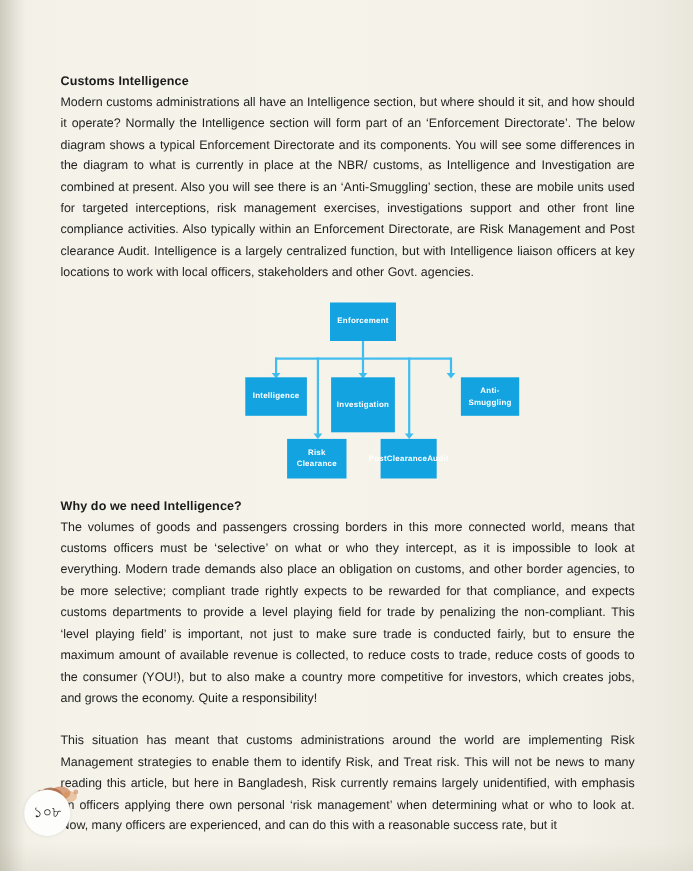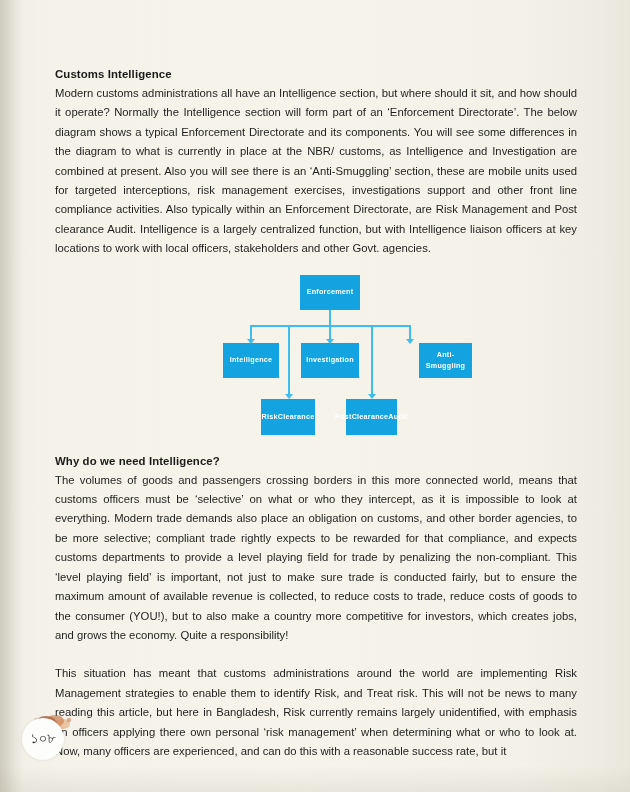--- a/index.html
+++ b/index.html
@@ -180,30 +180,30 @@
     <div class="conn v" style="left:276px; top:50px; height:72px;"></div>
     <div class="arrow" style="left:273px; top:119px;"></div>
 
     <div class="conn v" style="left:359px; top:50px; height:72px;"></div>
     <div class="arrow" style="left:356px; top:119px;"></div>
 
     <div class="node" style="left:211px; top:333px; width:56px; height:35px; top:68px;">
       <span>Intelligence</span>
     </div>
 
-    <div class="node" style="left:289px; top:68px; width:58px; height:35px;">
+    <div class="node" style="left:289px; top:68px; width:58px; height:50px;">
       <span>Investigation</span>
     </div>
 
     <div class="node" style="left:371px; top:68px; width:53px; height:35px; flex-direction:column;margin-left:36px;">
       <span>Anti-</span>
       <span>Smuggling</span>
     </div>
 
-    <div class="node" style="left:249px; top:124px; width:54px; height:36px; flex-direction:row;">
+    <div class="node" style="left:249px; top:124px; width:54px; height:36px; flex-direction:column;">
       <span>Risk</span>
       <span>Clearance</span>
     </div>
 
     <div class="node" style="left:334px; top:124px; width:51px; height:36px; flex-direction:row;">
       <span>Post</span>
       <span>Clearance</span>
       <span>Audit</span>
     </div>
   </div>

